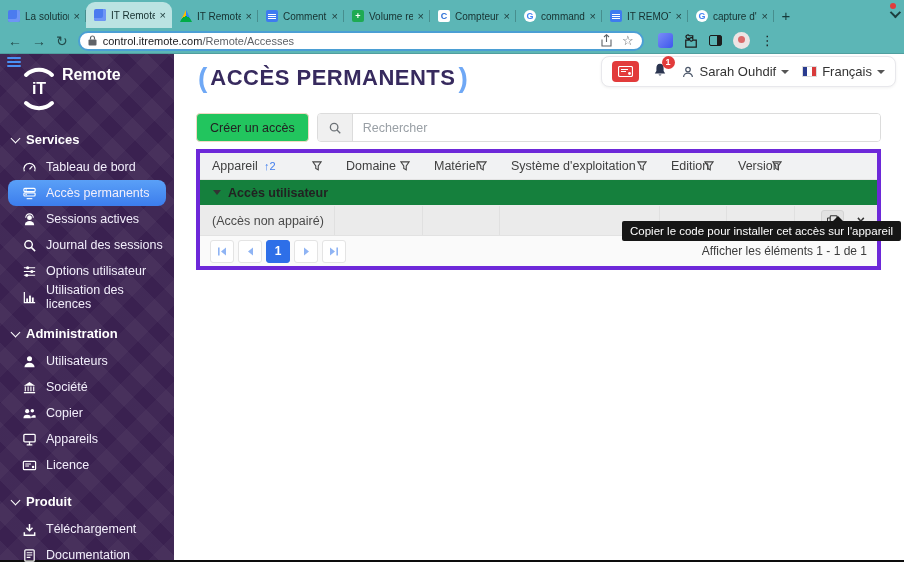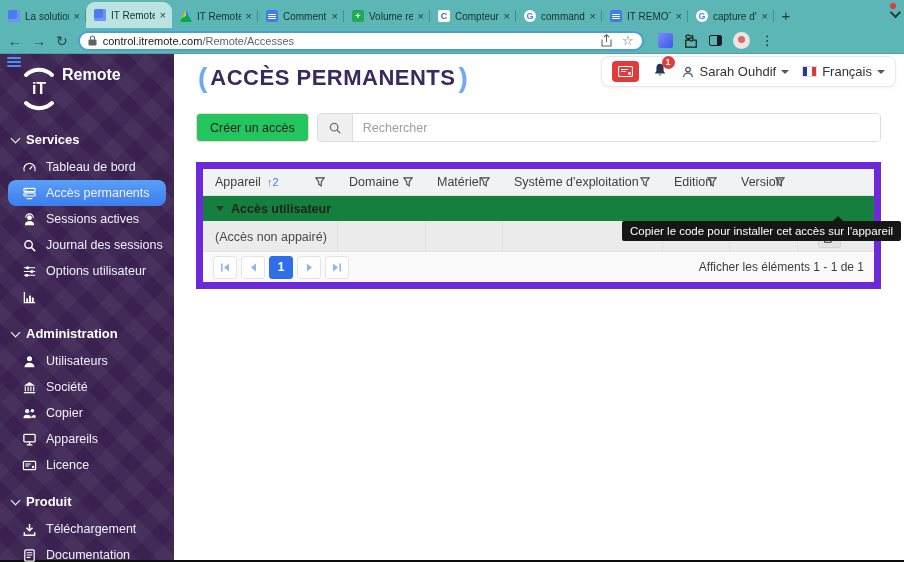--- a/index.html
+++ b/index.html
@@ -79,21 +79,21 @@
 
   
   .content-toolbar { display:flex; margin:21px 23px 0 22px; gap:8px; }
   .btn-create { background:#22c55e; border:1px solid #f2d9c4; border-radius:4px; padding:6px 13px; font-size:12.5px; color:#222; white-space:nowrap; }
   .searchbox { flex:1; display:flex; border:1px solid #dcdcdc; border-radius:4px; overflow:hidden; height:29px; background:#fff; }
   .search-ic-cell { width:35px; background:#f0f0f0; border-right:1px solid #dcdcdc; display:flex; align-items:center; justify-content:center; }
   .searchbox input { flex:1; border:none; outline:none; font-size:12.5px; color:#333; padding:0 10px; font-family:inherit; }
   .searchbox input::placeholder { color:#9aa0a6; }
 
   
-  .grid { margin:20px 23px 0 22px; border:7px solid #6d28d9; font-size:12.5px; }
+  .grid { margin:7px 23px 0 22px; border:4px solid #6d28d9; font-size:12.5px; }
   .g-head { display:flex; background:#f1f2f3; height:27px; border-bottom:1px solid #e3e3e3; }
   .g-hcell { display:flex; align-items:center; padding-left:12px; color:#3f3f3f; position:relative; }
   .g-hcell .funnel { position:absolute; right:12px; }
   .sortind { color:#3f7ded; font-size:11px; margin-left:6px; }
   .c1{width:134px} .c2{width:88px} .c3{width:77px} .c4{width:160px} .c5{width:67px} .c6{width:68px} .c7{flex:1}
   .g-group { display:flex; align-items:center; gap:7px; height:26px; background:#15803d; border-bottom:1px solid #ececec; padding-left:13px; font-weight:bold; color:#222; }
   .tri { width:0; height:0; border-left:4px solid transparent; border-right:4px solid transparent; border-top:5px solid #333; }
   .g-row { display:flex; height:30px; background:#ebebeb; border-bottom:1px solid #e2e2e2; }
   .g-cell { display:flex; align-items:center; padding-left:12px; color:#4a4a4a; border-left:1px solid #e0e0e0;text-align:right; }
   .g-cell:first-child { border-left:none; }
@@ -263,20 +263,21 @@
           </svg>
         <span>Options utilisateur</span>
       </div>
       <div class="nav-item">
         <svg width="15" height="15" viewBox="0 0 16 16">
             <path d="M2.5 2 V13.5 H14" fill="none" stroke="#fff" stroke-width="1.3"></path>
             <rect x="4.5" y="9" width="2" height="4.5" fill="#fff"></rect>
             <rect x="7.5" y="6" width="2" height="7.5" fill="#fff"></rect>
             <rect x="10.5" y="8" width="2" height="5.5" fill="#fff"></rect>
           </svg>
+        <span>Utilisation des licences</span>
       </div>
 
       <div class="sec-head">
         <span class="sec-chev"></span>
         <span>Administration</span>
       </div>
       <div class="nav-item">
         <svg width="15" height="15" viewBox="0 0 16 16">
             <circle cx="8" cy="5" r="2.7" fill="#fff"></circle>
             <path d="M2.6 14 a5.4 4.6 0 0 1 10.8 0 z" fill="#fff"></path>

